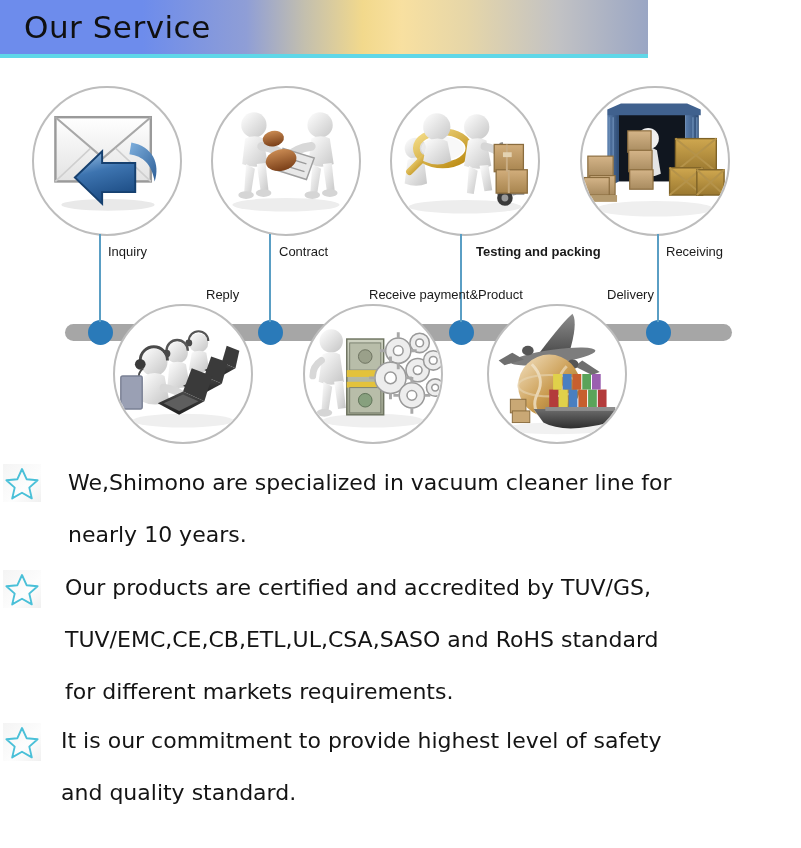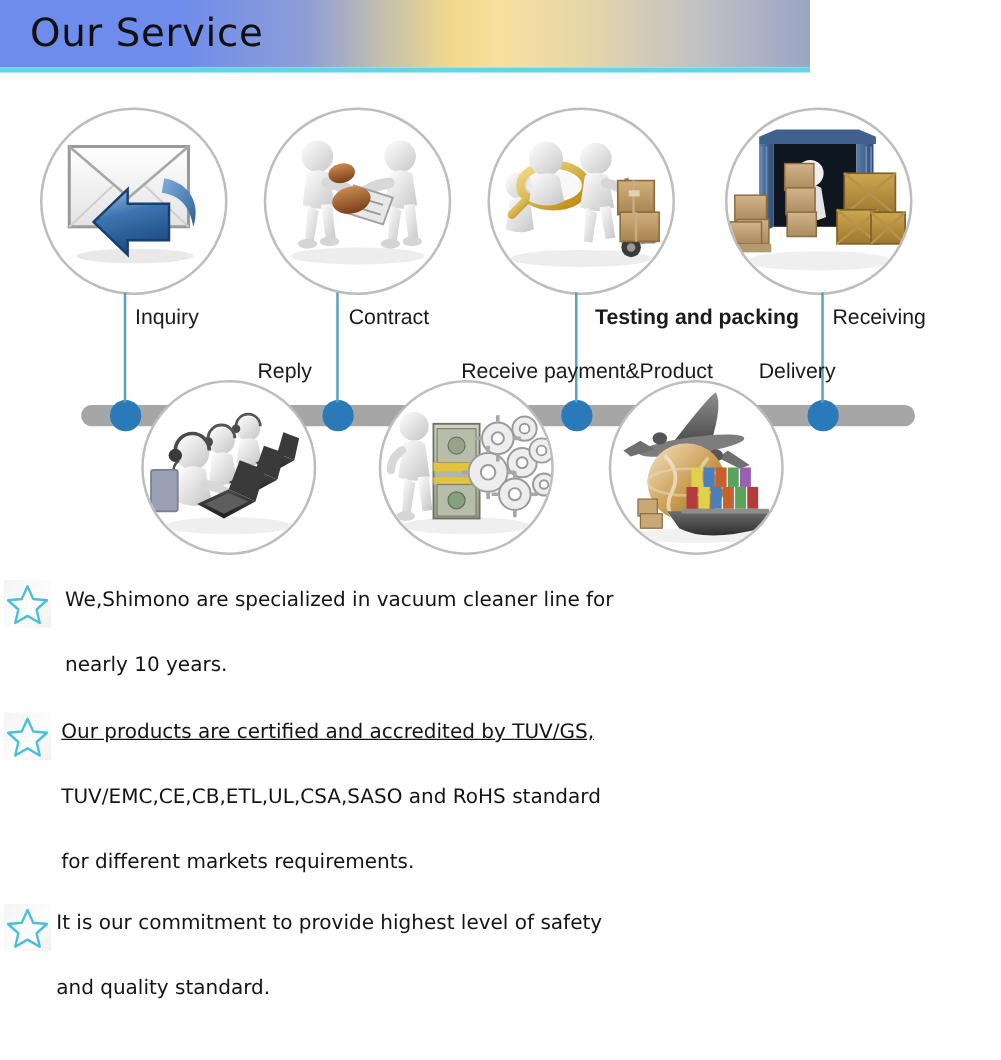--- a/index.html
+++ b/index.html
@@ -91,21 +91,21 @@
     margin-left: -12px;
   }
   .timeline-connector {
     position: absolute;
     width: 2px;
     background: #5a9ec4;
   }
   .timeline-label {
     position: absolute;
     font-family: "Liberation Sans", sans-serif;
-    font-size: 17px;
+    font-size: 13px;
     color: #1a1a1a;
     white-space: nowrap;
   }
 
   
   #bullet-list {
     position: absolute;
     left: 0;
     top: 462px;
     width: 801px;
@@ -119,23 +119,24 @@
     position: absolute;
     left: 3px;
     width: 38px;
     height: 38px;
     background: linear-gradient(135deg,#f4f4f4 0%,#fdfdfd 60%,#f0f0f0 100%);
     flex: 0 0 auto;
   }
   .bullet-line {
     position: absolute;
     font-family: "DejaVu Sans", sans-serif;
-    font-size: 16px;
+    font-size: 22px;
     color: #141414;
     white-space: nowrap;
+    margin-left: 16px;
   }
 </style>
 </head>
 <body>
 
 <div id="header-banner">
   <div id="header-title">Our Service</div>
 </div>
 
 <div id="process-diagram">
@@ -482,21 +483,21 @@
     <div class="bullet-line" style="left:52px; top:8px;">We,Shimono are specialized in vacuum cleaner line for</div>
     <div class="bullet-line" style="left:52px; top:60px;">nearly 10 years.</div>
   </div>
 
   <div class="bullet-row" style="height:153px;">
     <div class="bullet-star-box" style="top:0px;">
       <svg viewBox="0 0 38 38" width="38" height="38">
         <polygon points="19,5 23.6,15.2 34.6,16.2 26.3,23.6 28.8,34.4 19,28.7 9.2,34.4 11.7,23.6 3.4,16.2 14.4,15.2" fill="none" stroke="#4ac0d8" stroke-width="1.9" stroke-linejoin="round"></polygon>
       </svg>
     </div>
-    <div class="bullet-line" style="left:49px; top:5px;text-decoration:underline;">Our products are certified and accredited by TUV/GS,</div>
+    <div class="bullet-line" style="left:49px; top:5px;">Our products are certified and accredited by TUV/GS,</div>
     <div class="bullet-line" style="left:49px; top:109px;"> for different markets requirements.</div>
     <div class="bullet-line" style="left:49px; top:57px;">TUV/EMC,CE,CB,ETL,UL,CSA,SASO and RoHS standard</div>
   </div>
 
   <div class="bullet-row" style="height:105px;">
     <div class="bullet-star-box" style="top:0px;">
       <svg viewBox="0 0 38 38" width="38" height="38">
         <polygon points="19,5 23.6,15.2 34.6,16.2 26.3,23.6 28.8,34.4 19,28.7 9.2,34.4 11.7,23.6 3.4,16.2 14.4,15.2" fill="none" stroke="#4ac0d8" stroke-width="1.9" stroke-linejoin="round"></polygon>
       </svg>
     </div>

